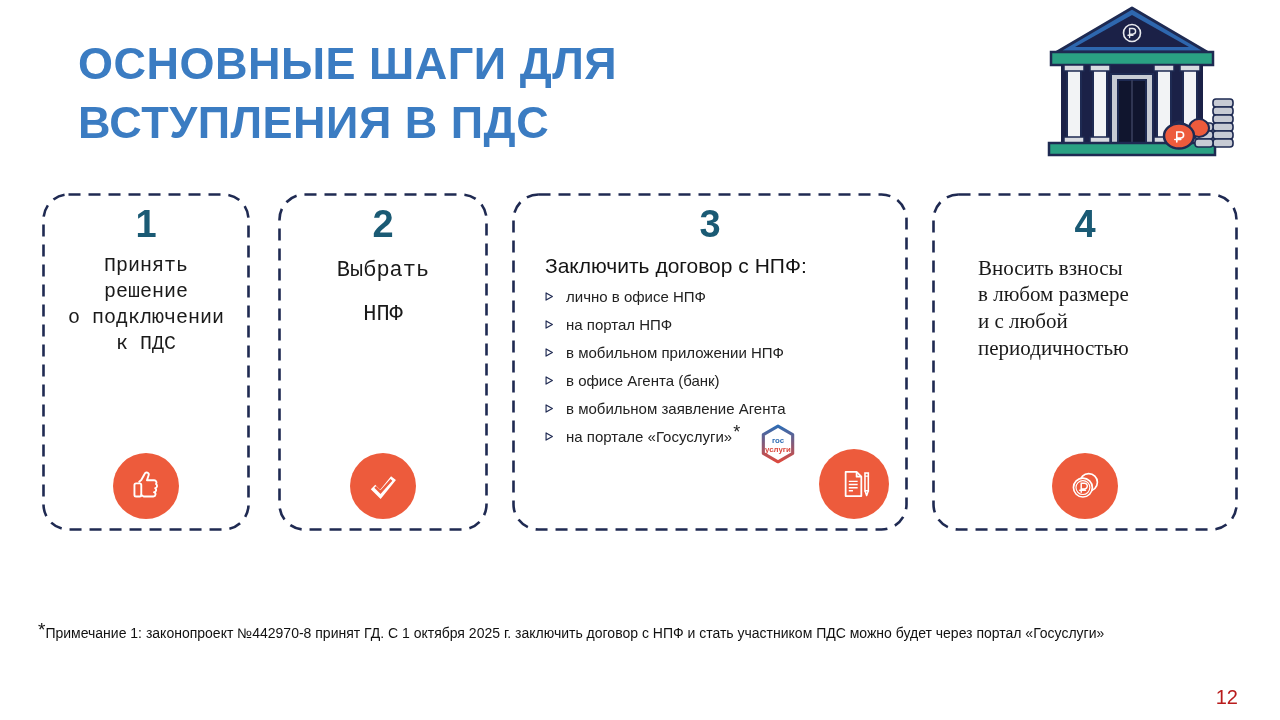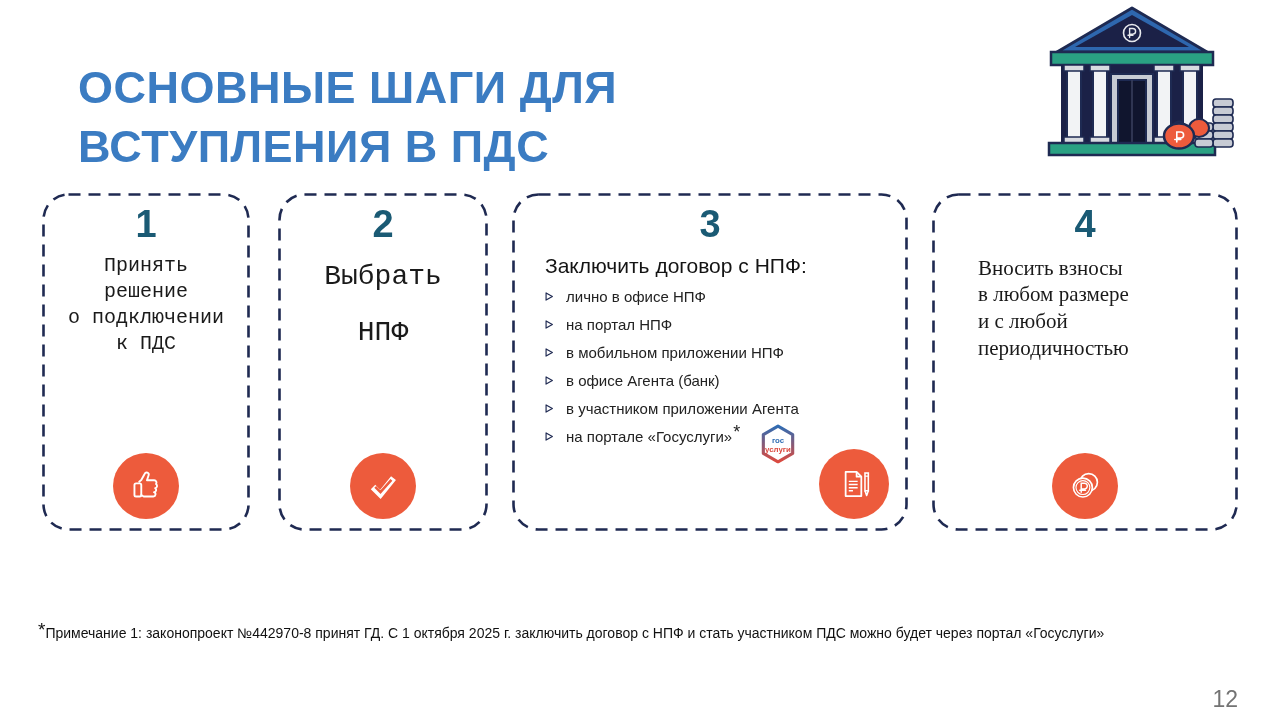--- a/index.html
+++ b/index.html
@@ -1,21 +1,21 @@
 <!DOCTYPE html>
 <html><head>
 <meta charset="utf-8">
 <style>
   * { margin:0; padding:0; box-sizing:border-box; }
   html,body { width:1280px; height:720px; }
   body {
     position:relative; background:#ffffff; overflow:hidden;
     font-family:"Liberation Sans", sans-serif; color:#1a1a1a;
   }
-  .ml { white-space:pre-line;margin-top:24px; }
+  .ml { white-space:pre-line; }
 
   
   .title {
     position:absolute; left:78px; top:34px;
     font-size:45px; font-weight:bold; letter-spacing:0.5px;
     line-height:1.32; color:#3B7CC2;
   }
 
   
   .bank { position:absolute; left:1026px; top:2px; }
@@ -27,21 +27,21 @@
   #card3 { left:512px; width:396px; }
   #card4 { left:932px; width:306px; }
   .dashrect { position:absolute; inset:0; width:100%; height:100%; pointer-events:none; }
   .dashrect rect { width:calc(100% - 3px); height:calc(100% - 3px); }
 
   .card-number {
     text-align:center; margin-top:10px;
     font-size:38px; font-weight:bold; line-height:1.15; color:#1A5A74;
   }
   .center-text { text-align:center; font-size:20px; line-height:1.3; margin-top:6px; color:#1a1a1a;font-family:Liberation Mono, monospace; }
-  #card2 .center-text { font-size:28px; line-height:2.0; margin-top:2px; }
+  #card2 .center-text { font-size:22px; line-height:2.0; margin-top:2px; }
   #card4 .step-text {
     text-align:left; font-size:21px; line-height:1.27; margin-top:8px;
     padding-left:46px; color:#1a1a1a;font-family:Liberation Serif, serif;
   }
 
   
   .c3-heading { margin-top:7px; padding:0 33px; font-size:21px; line-height:24px; color:#141414; }
   .bullets { margin-top:10px; padding:0 33px; }
   .bullet-row { display:flex; align-items:flex-start; margin-bottom:11px; font-size:15px; line-height:17px; color:#222; }
   .bullet-row .bmark { flex:0 0 auto; margin:3px 12px 0 0; }
@@ -57,21 +57,21 @@
   .icon-circle {
     position:absolute; bottom:12px; left:50%; transform:translateX(-50%);
     width:66px; height:66px; border-radius:50%; background:#ED5B3C;
     display:flex; align-items:center; justify-content:center;
   }
   #card3 .icon-circle { left:auto; right:19px; transform:none; width:70px; height:70px; bottom:12px; }
 
   
   .footnote { position:absolute; left:38px; top:621px; width:1160px; font-size:14px; color:#111; }
   .footnote .fstar { font-size:19px; position:relative; top:-2px; }
-  .page-number { position:absolute; right:42px; top:686px; font-size:23px; color:#737373; }
+  .page-number { position:absolute; right:42px; top:686px; font-size:20px; color:#b91c1c; }
 </style>
 </head>
 <body>
 
 <h1 class="title ml">ОСНОВНЫЕ ШАГИ ДЛЯ
 ВСТУПЛЕНИЯ В ПДС</h1>
 
 <div class="bank">
   <svg width="212" height="160" viewBox="0 0 210 160">
     <path d="M30 50 L105 6 L180 50 Z" fill="#2E67AE" stroke="#1E2A52" stroke-width="3" stroke-linejoin="round"></path>
@@ -179,21 +179,21 @@
     <div class="bullet-row">
       <svg class="bmark" width="9" height="11" viewBox="0 0 10 11">
           <path d="M1.2 1.5 L8.2 5.5 L1.2 9.5 Z" fill="none" stroke="#1F2A52" stroke-width="1.3" stroke-linejoin="round"></path>
         </svg>
       <span>в офисе Агента (банк)</span>
     </div>
     <div class="bullet-row">
       <svg class="bmark" width="9" height="11" viewBox="0 0 10 11">
           <path d="M1.2 1.5 L8.2 5.5 L1.2 9.5 Z" fill="none" stroke="#1F2A52" stroke-width="1.3" stroke-linejoin="round"></path>
         </svg>
-      <span>в участником приложении Агента</span>
+      <span>в мобильном заявление Агента</span>
     </div>
     <div class="bullet-row">
       <svg class="bmark" width="9" height="11" viewBox="0 0 10 11">
           <path d="M1.2 1.5 L8.2 5.5 L1.2 9.5 Z" fill="none" stroke="#1F2A52" stroke-width="1.3" stroke-linejoin="round"></path>
         </svg>
       <span><span>на портале «Госуслуги»</span><span class="bullet-star">*</span></span>
     </div>
   </div>
 
   <div class="gos-logo">

